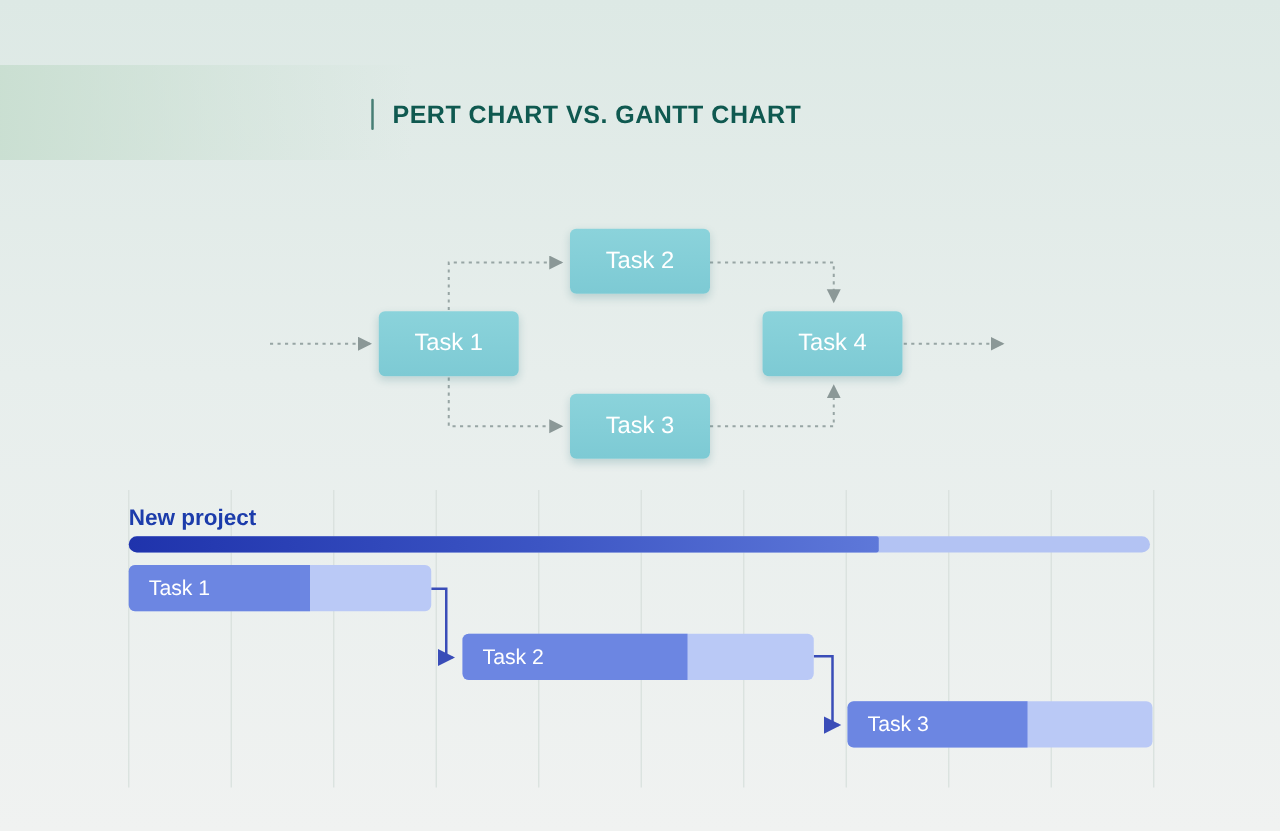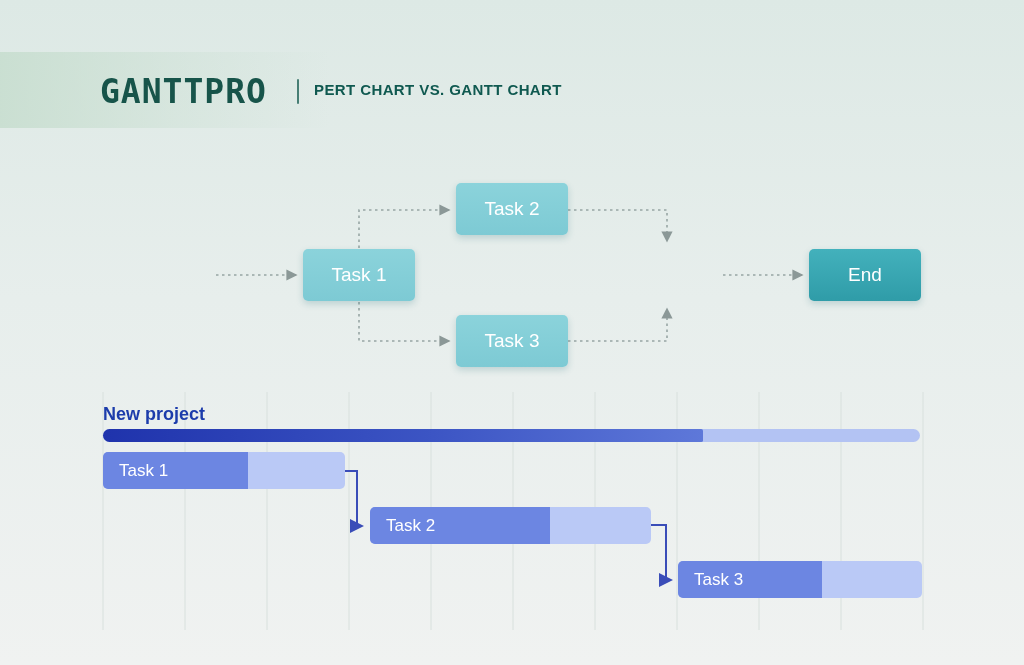--- a/index.html
+++ b/index.html
@@ -20,21 +20,21 @@
     font-family:"DejaVu Sans Mono", monospace;
     font-size:33px;font-weight:bold;letter-spacing:1px;
     color:#17544a;
   }
   .hdr-divider{
     position:absolute;left:297px;top:79px;width:2px;height:25px;
     background:#477e74;border-radius:1px;
   }
   .hdr-title{
     position:absolute;left:314px;top:81px;
-    font-size:15px;font-weight:bold;letter-spacing:0.4px;
+    font-size:20px;font-weight:bold;letter-spacing:0.4px;
     color:#0f5950;
   }
   
   .pnode{
     position:absolute;width:112px;height:52px;border-radius:5px;
     display:flex;align-items:center;justify-content:center;
     color:#ffffff;font-size:19px;
     box-shadow:0 3px 7px rgba(32,108,118,0.22);
   }
   .pnode.dark{background:linear-gradient(180deg,#43b1bc 0%,#2f9ca8 100%);}
@@ -68,21 +68,20 @@
   .bar-task1{left:103px;top:452px;width:242px;}
   .bar-task2{left:370px;top:507px;width:281px;}
   .bar-task3{left:678px;top:561px;width:244px;}
 </style>
 </head>
 <body>
 
 <div class="canvas">
 
   <div class="logo-band"></div>
-  <div class="logo">GANTTPRO</div>
   <div class="hdr-divider"></div>
   <div class="hdr-title">PERT CHART VS. GANTT CHART</div>
 
   <svg class="overlay" width="1024" height="665" viewBox="0 0 1024 665">
     <defs>
       <marker id="arrGray" markerWidth="8" markerHeight="8" refX="6" refY="3.5" orient="auto">
         <path d="M0,0 L7,3.5 L0,7 Z" fill="#8b9897"></path>
       </marker>
       <marker id="arrBlue" markerWidth="8" markerHeight="8" refX="6" refY="3.5" orient="auto">
         <path d="M0,0 L7,3.5 L0,7 Z" fill="#3a4db8"></path>
@@ -114,21 +113,21 @@
 
     <g stroke="#3a4db8" stroke-width="2" fill="none">
       <path d="M345,471 H357 V526 H362" marker-end="url(#arrBlue)"></path>
       <path d="M651,525 H666 V580 H671" marker-end="url(#arrBlue)"></path>
     </g>
   </svg>
 
   <div class="pnode light" style="left:303px;top:249px">Task 1</div>
   <div class="pnode light" style="left:456px;top:183px">Task 2</div>
   <div class="pnode light" style="left:456px;top:315px">Task 3</div>
-  <div class="pnode dark" style="left:809px;top:249px">End</div>
+  <div class="pnode light" style="left:610px;top:249px">Task 4</div>
 
   <div class="gantt-label">New project</div>
 
   <div class="project-bar">
     <div class="project-fill" style="width: 73.5%;"></div>
   </div>
 
   <div class="gbar bar-task1">
     <div class="gfill" style="width: 60%;"></div>
     <span class="glabel">Task 1</span>

